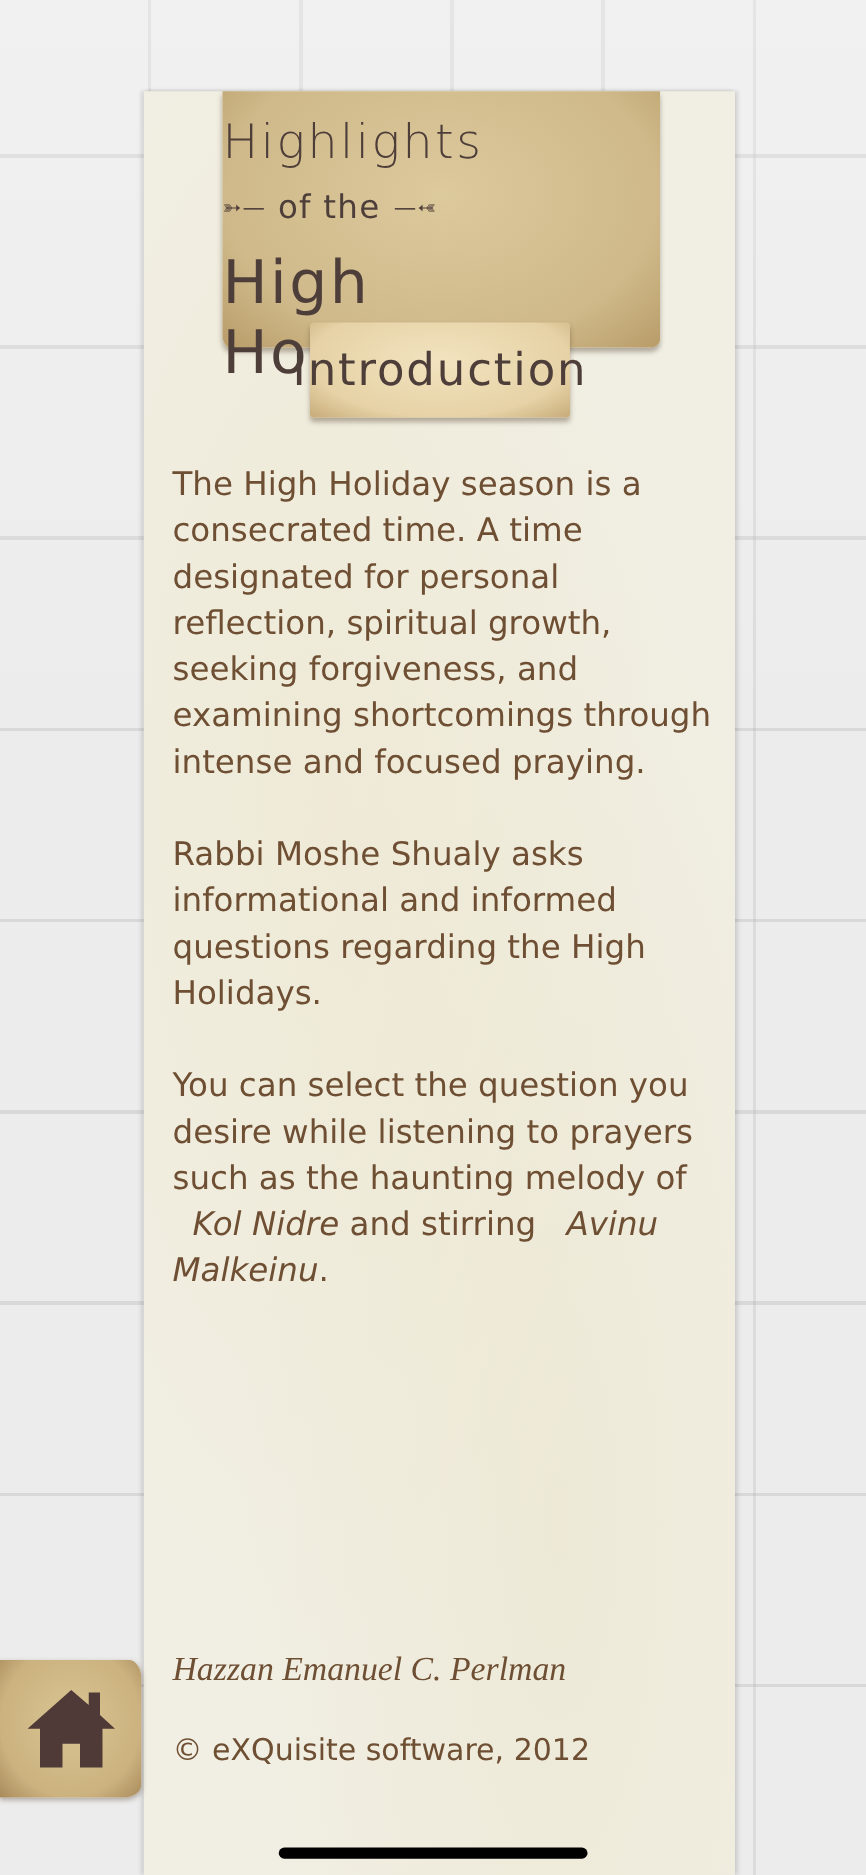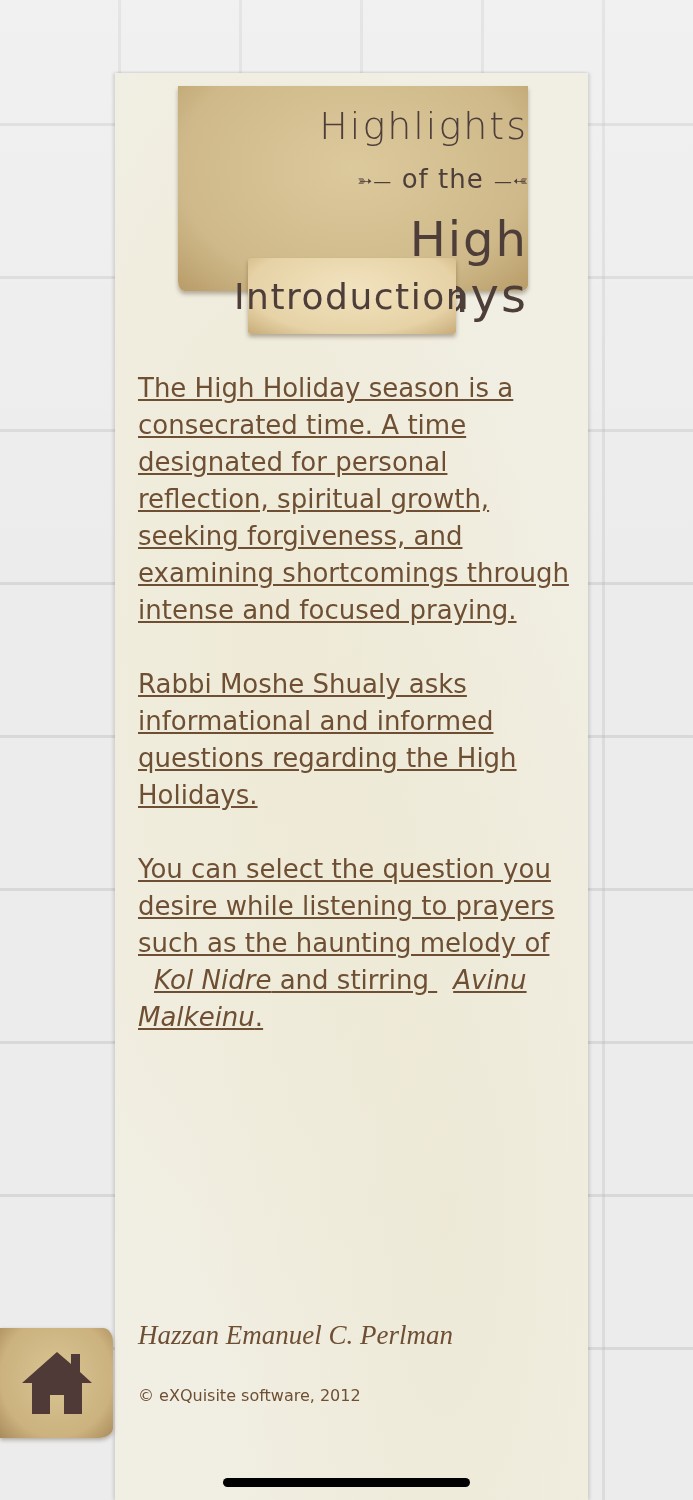--- a/index.html
+++ b/index.html
@@ -22,46 +22,46 @@
       radial-gradient(ellipse at 30% 40%, rgba(235,225,190,0.35), transparent 60%),
       radial-gradient(ellipse at 70% 80%, rgba(230,220,185,0.3), transparent 55%),
       #f1efe4;
     box-shadow: -2px 0 3px rgba(0,0,0,0.12), 2px 0 3px rgba(0,0,0,0.12);
   }
   .title-card {
     position:absolute; left:178px; top:73px; width:350px; height:205px;
     background: radial-gradient(ellipse at 50% 40%, #dcc99c 0%, #cfb98a 70%, #b89c68 100%);
     box-shadow: 0 3px 4px rgba(60,40,20,0.35);
     border-bottom-left-radius:6px 10px; border-bottom-right-radius:8px 6px;
-    text-align:right; color:#4e3e3a;margin-top:13px;
+    text-align:left; color:#4e3e3a;
   }
   .title-line1 { position:absolute; top:18px; left:0; right:0; font-size:38px; font-weight:300; letter-spacing:2px; font-family:"DejaVu Sans", sans-serif; }
   .title-line2 { position:absolute; top:78px; left:0; right:0; font-size:26px; letter-spacing:1px; }
   .title-line3 { position:absolute; top:125px; left:0; right:0; font-size:48px; letter-spacing:2px; }
   .orn { font-size:18px; vertical-align:middle; }
   .intro-tab {
     position:absolute; left:248px; top:258px; width:208px; height:76px;
     background: radial-gradient(ellipse at 50% 40%, #f2e3bf 0%, #e6d2a6 70%, #c7ab78 100%);
     box-shadow: 0 3px 4px rgba(60,40,20,0.35);
     border-radius:3px;
     color:#4e3e3a; font-size:36px; letter-spacing:1.5px;
     display:flex; align-items:center; justify-content:center;
   }
   .content {
     position:absolute; left:138px; top:370px; width:448px;
     color:#6e4f33; font-size:26px; line-height:37px;
     font-family:"DejaVu Sans", sans-serif;
   }
-  .content p { margin:0 0 37px 0;text-decoration:underline; }
+  .content p { margin:0 0 37px 0; }
   .content em { font-style:italic;margin-left:16px; }
   .signature {
     position:absolute; left:138px; top:1320px; font-size:27px; font-style:italic; color:#6e4f33;font-family:Liberation Serif, serif;
   }
   .copyright {
-    position:absolute; left:138px; top:1386px; font-size:16px; color:#6e4f33;
+    position:absolute; left:138px; top:1386px; font-size:24px; color:#6e4f33;
   }
   .home-btn {
     position:absolute; left:0; top:1328px; width:113px; height:110px;
     background: radial-gradient(ellipse at 50% 45%, #d9c593 0%, #cbb27f 70%, #a98b5b 100%);
     border-top-right-radius:10px 14px; border-bottom-right-radius:14px 10px;
     box-shadow: 0 2px 4px rgba(60,40,20,0.35);
     display:flex; align-items:center; justify-content:center;
   }
   .home-indicator {
     position:absolute; left:223px; top:1478px; width:247px; height:9px; border-radius:5px; background:#000;

